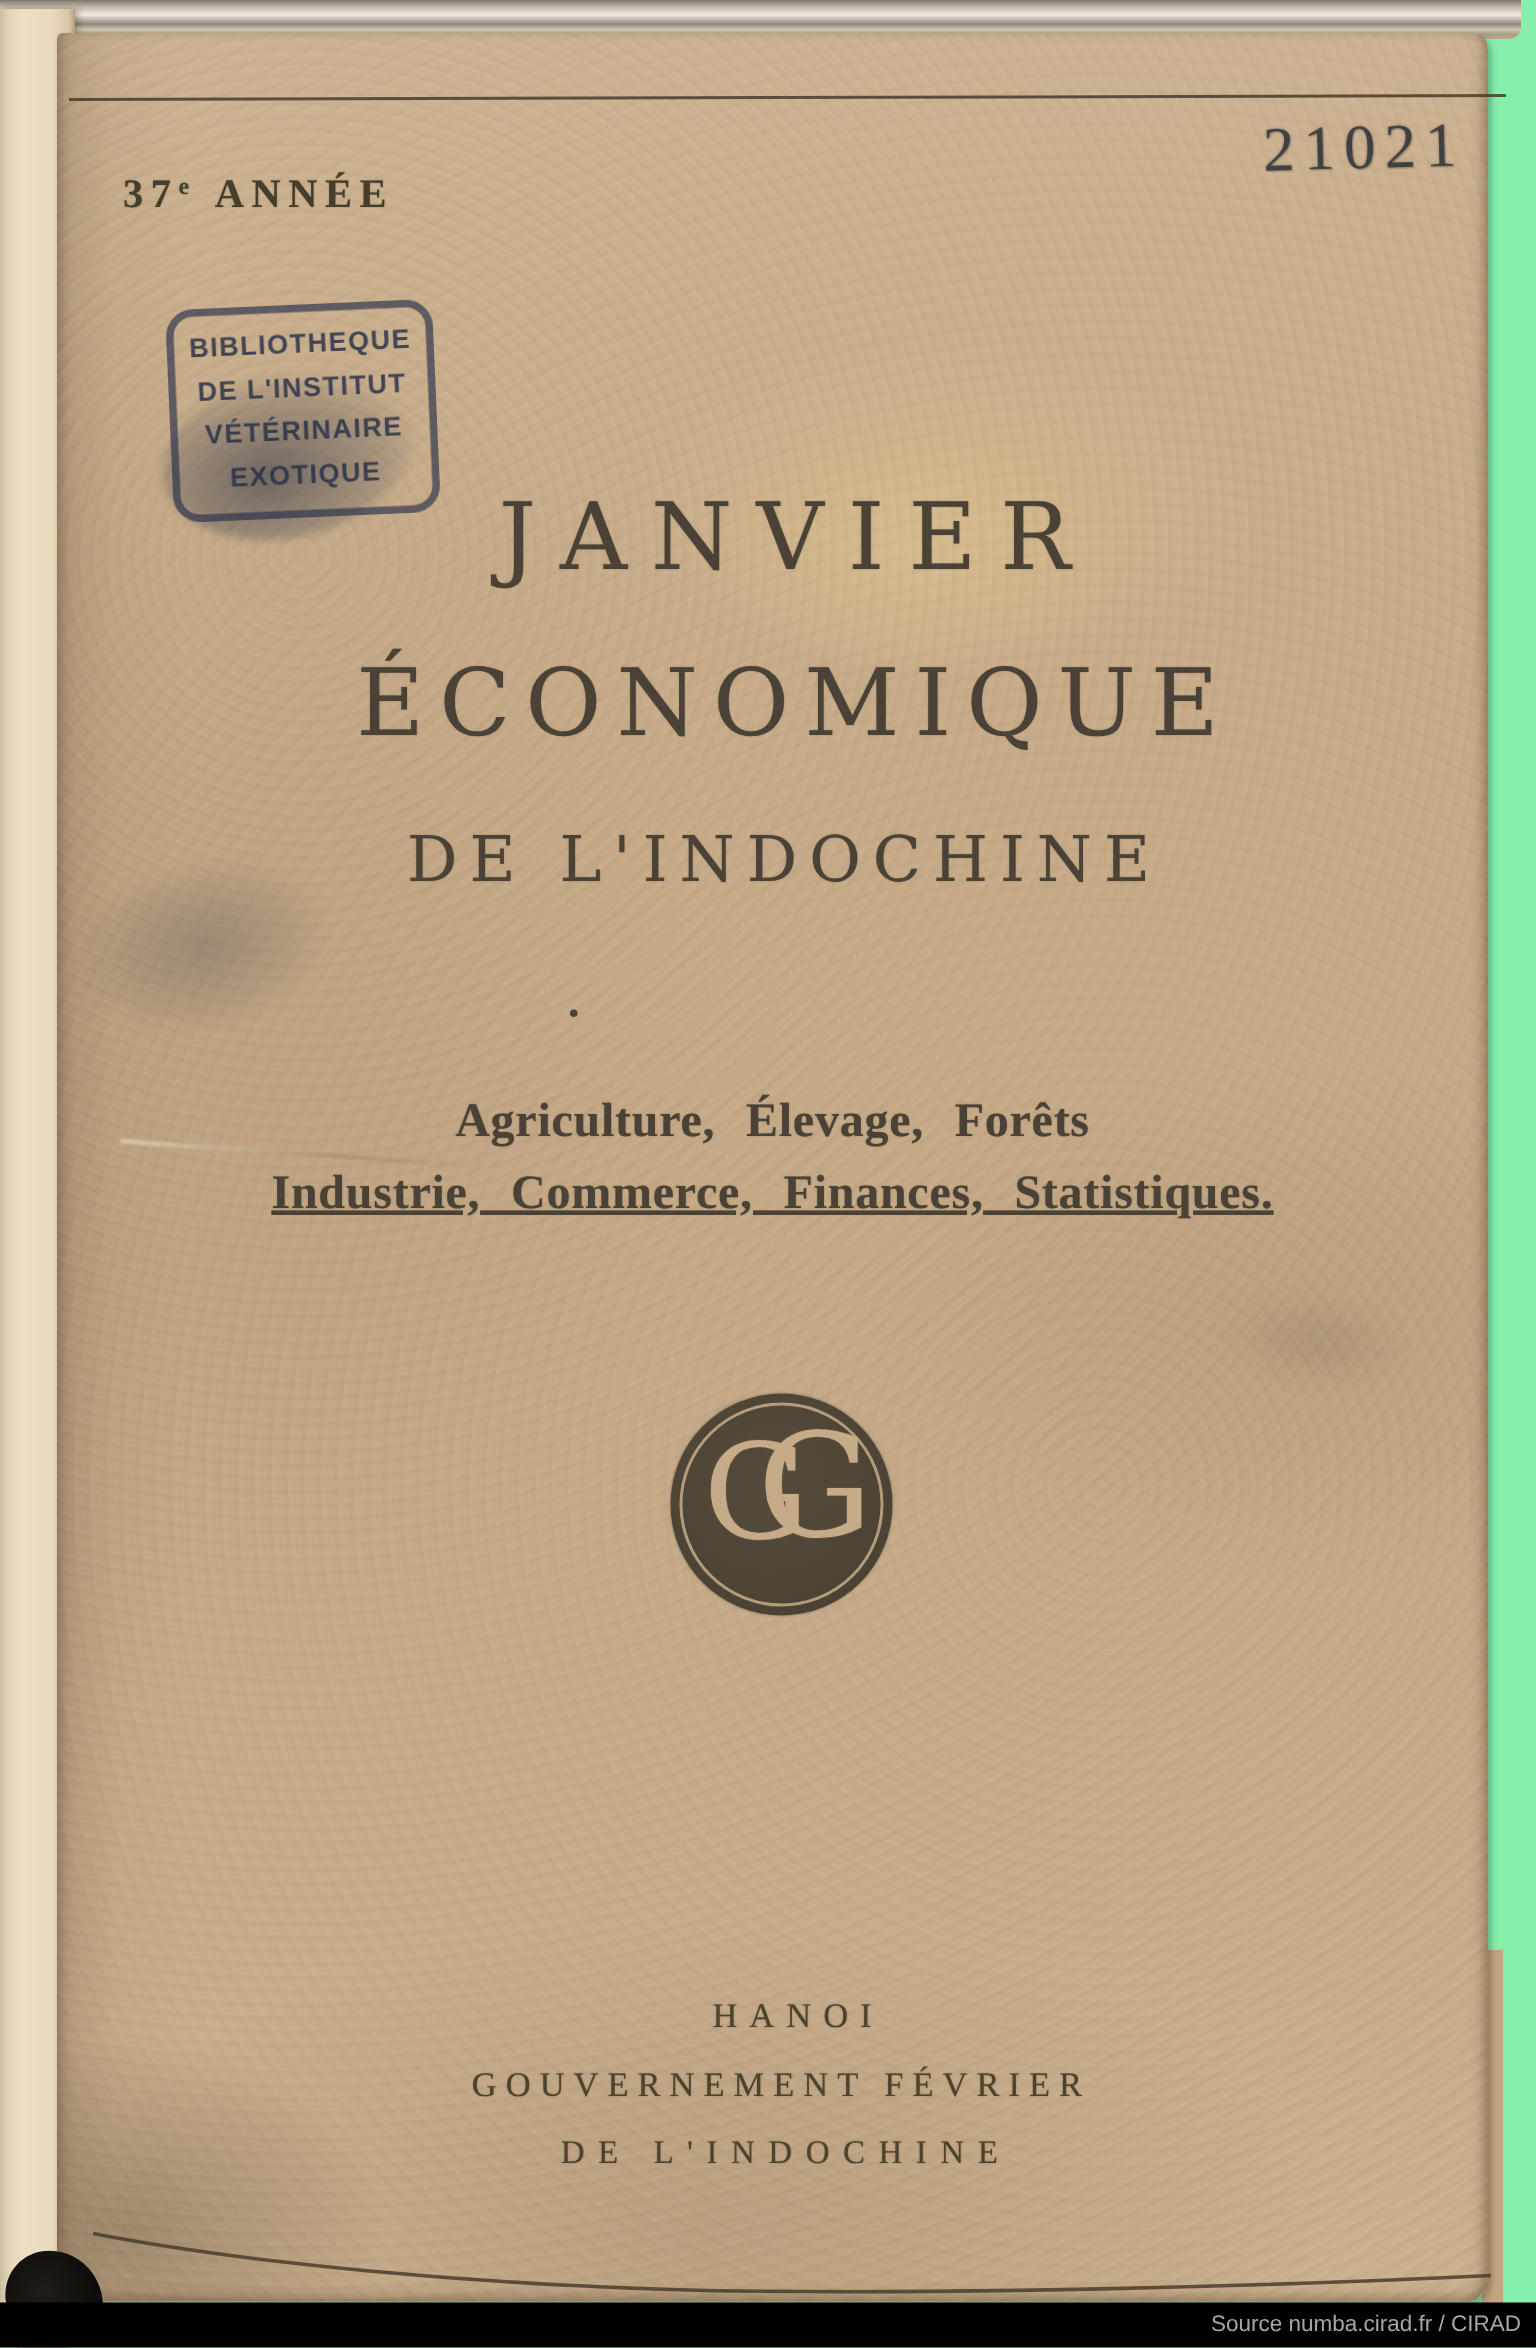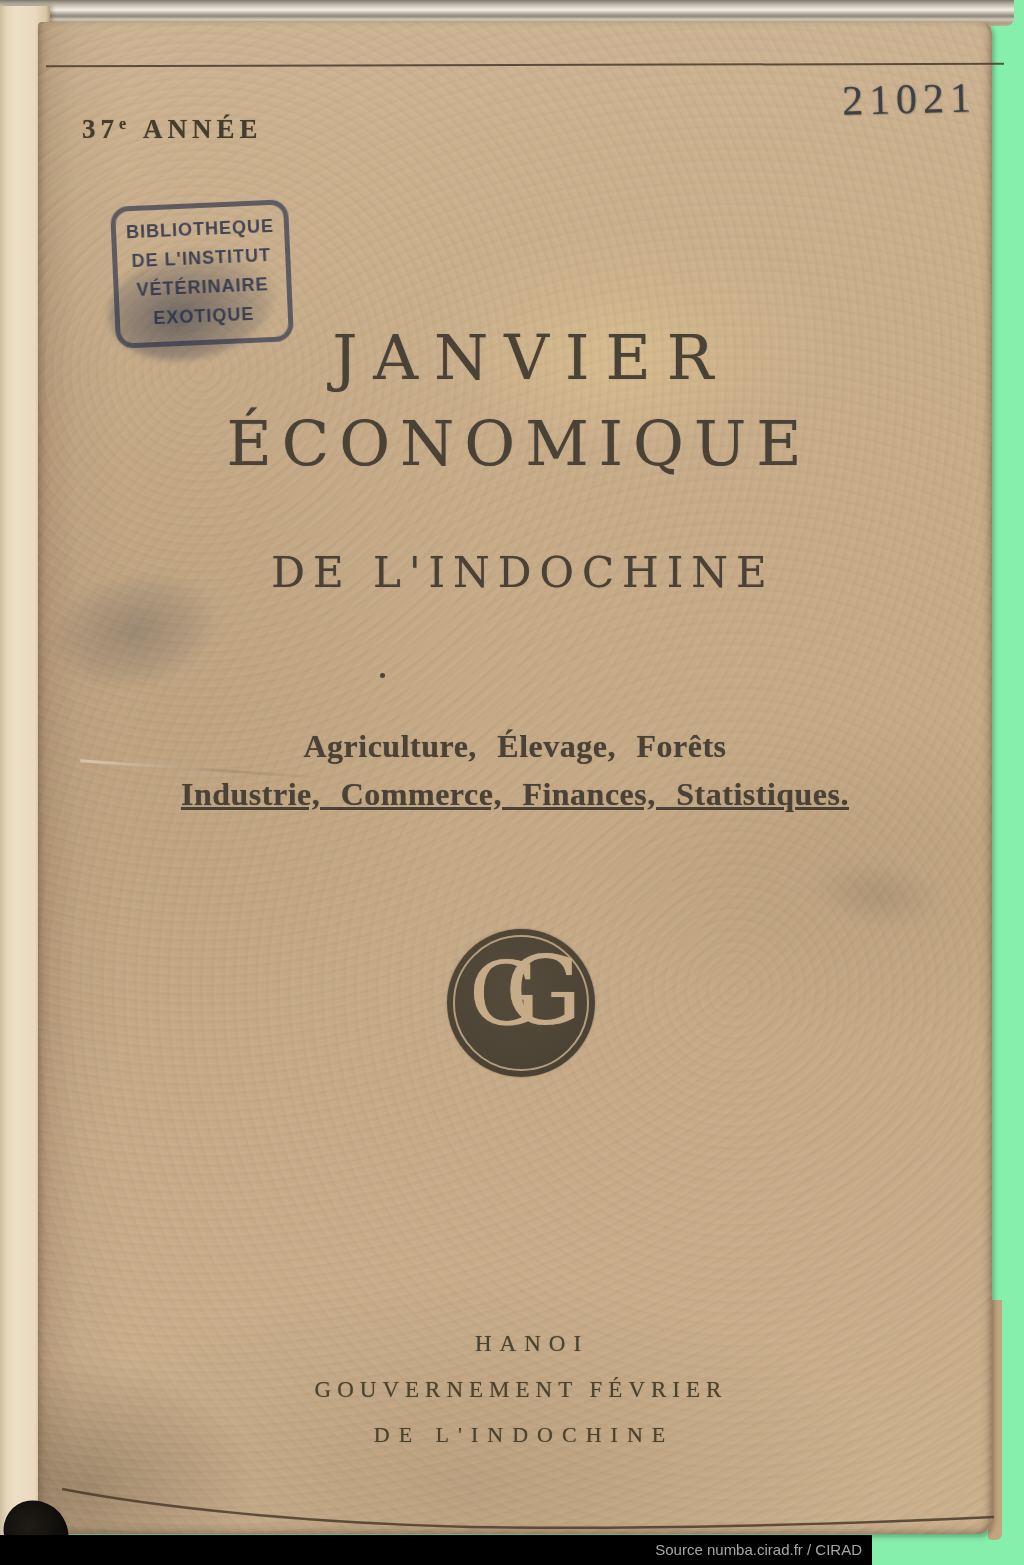--- a/index.html
+++ b/index.html
@@ -92,21 +92,21 @@
     filter:blur(.5px);
   }
   .stamp .smear{
     position:absolute;left:-12px;top:40px;width:170px;height:110px;
     background:radial-gradient(ellipse at 40% 60%,rgba(40,46,66,.55),rgba(40,46,66,.18) 55%,transparent 75%);
     filter:blur(3px);transform:rotate(-10deg);border-radius:50%;
   }
   
   .centercol{position:absolute;left:38px;width:954px;text-align:center;white-space:nowrap;color:#4a4236;}
   .title1{top:327px;font:normal 62px/1 "DejaVu Serif",serif;letter-spacing:16px;padding-left:16px;text-shadow:0 0 1px rgba(74,66,54,.55);}
-  .title2{top:413px;font:normal 62px/1 "DejaVu Serif",serif;letter-spacing:10px;padding-left:4px;text-shadow:0 0 1px rgba(74,66,54,.55);}
+  .title2{top:438px;font:normal 62px/1 "DejaVu Serif",serif;letter-spacing:10px;padding-left:15px;text-shadow:0 0 1px rgba(74,66,54,.55);}
   .title3{top:552px;font:normal 42px/1 "DejaVu Serif",serif;letter-spacing:8px;padding-left:8px;text-shadow:0 0 1px rgba(74,66,54,.55);}
   .subtitle1{top:706px;font:bold 32px/1 "Liberation Serif",serif;word-spacing:12px;letter-spacing:.5px;text-shadow:0 0 1px rgba(74,66,54,.5);margin-top:24px;}
   .subtitle2{top:778px;font:bold 32px/1 "Liberation Serif",serif;word-spacing:12px;letter-spacing:.5px;text-shadow:0 0 1px rgba(74,66,54,.5);text-decoration:underline;}
   .imprint1{top:1332px;font:normal 23px/1 "Liberation Serif",serif;letter-spacing:8px;padding-left:17px;color:#4c432f;text-shadow:0 0 1px rgba(76,67,47,.6);}
   .imprint2{top:1378px;font:normal 23px/1 "Liberation Serif",serif;letter-spacing:6px;padding-left:6px;color:#4c432f;text-shadow:0 0 1px rgba(76,67,47,.6);}
   .imprint3{top:1424px;font:normal 22px/1 "Liberation Serif",serif;letter-spacing:9px;padding-left:9px;color:#4c432f;text-shadow:0 0 1px rgba(76,67,47,.6);}
   .ink-dot{position:absolute;left:380px;top:673px;width:5px;height:5px;border-radius:50%;background:#4a4236;}
   
   .monogram{
     position:absolute;left:447px;top:929px;width:148px;height:148px;border-radius:50%;
@@ -139,21 +139,21 @@
     background:linear-gradient(90deg,rgba(245,235,215,.5),rgba(90,70,50,.18) 60%,transparent);
     transform:rotate(4deg);filter:blur(.6px);
   }
   .binding-corner{
     position:absolute;left:4px;top:1500px;width:64px;height:66px;
     background:radial-gradient(ellipse at 40% 40%,#201c17,#0c0b09 70%);
     border-radius:45% 55% 25% 20%;transform:rotate(-8deg);
   }
   
   .footer{
-    position:absolute;left:0;bottom:0;width:872px;height:30px;background:#000;
+    position:absolute;left:0;bottom:0;width:1024px;height:30px;background:#000;
     color:#a6a6a6;font:15px/30px "Liberation Sans",sans-serif;
     text-align:right;box-sizing:border-box;padding-right:10px;
   }
 </style>
 </head>
 <body>
 
 <div class="scan">
 
   <div class="top-edges"></div>

